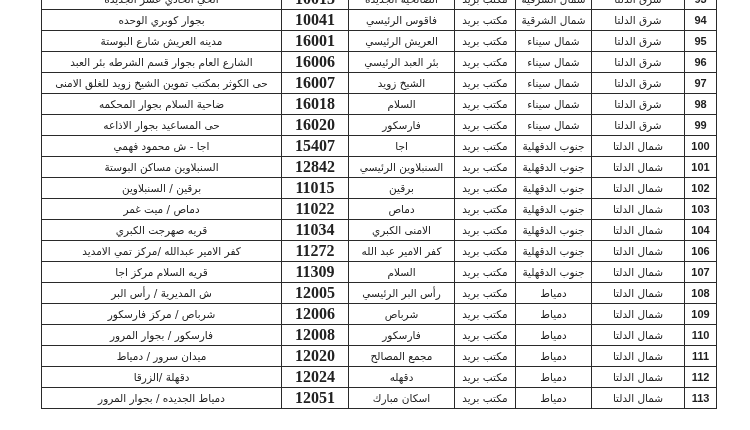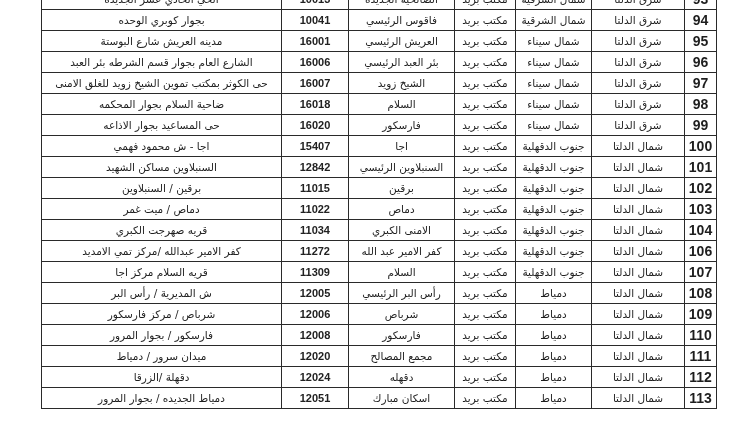--- a/index.html
+++ b/index.html
@@ -36,29 +36,29 @@
     color: #1e1e1e;
     white-space: nowrap;
     overflow: hidden;
     line-height: 20px;
   }
   td.ar {
     direction: rtl;
     font-family: "DejaVu Sans", sans-serif;
   }
   td.num {
-    font-family: Liberation Sans, sans-serif;
+    font-family: Liberation Serif, serif;
     font-weight: bold;
-    font-size: 11px;
+    font-size: 16px;
     color: #222;
   }
   td.idx {
     font-family: "Liberation Sans", sans-serif;
     font-weight: bold;
-    font-size: 14px;
+    font-size: 11px;
   }
   col.c-address { width: 240px; }
   col.c-code    { width: 67px; }
   col.c-name    { width: 106px; }
   col.c-type    { width: 61px; }
   col.c-gov     { width: 76px; }
   col.c-region  { width: 93px; }
   col.c-idx     { width: 32px; }
 </style>
 </head>
@@ -150,21 +150,21 @@
     <td class="ar">اجا - ش محمود فهمي</td>
     <td class="num">15407</td>
     <td class="ar">اجا</td>
     <td class="ar">مكتب بريد</td>
     <td class="ar">جنوب الدقهلية</td>
     <td class="ar">شمال الدلتا</td>
     <td class="idx">100</td>
   </tr>
 
   <tr>
-    <td class="ar">السنبلاوين مساكن الشهيد</td>
+    <td class="ar">السنبلاوين مساكن البوستة</td>
     <td class="num">12842</td>
     <td class="ar">السنبلاوين الرئيسي</td>
     <td class="ar">مكتب بريد</td>
     <td class="ar">جنوب الدقهلية</td>
     <td class="ar">شمال الدلتا</td>
     <td class="idx">101</td>
   </tr>
 
   <tr>
     <td class="ar">برقين / السنبلاوين</td>

